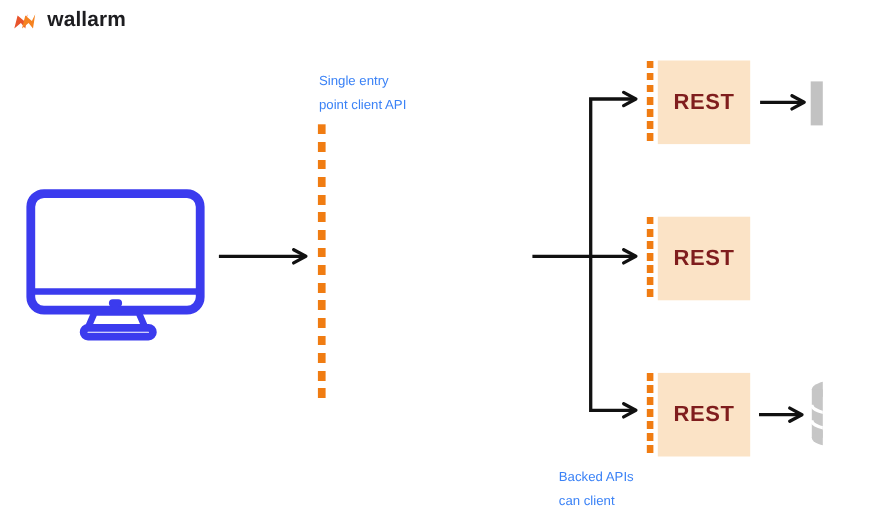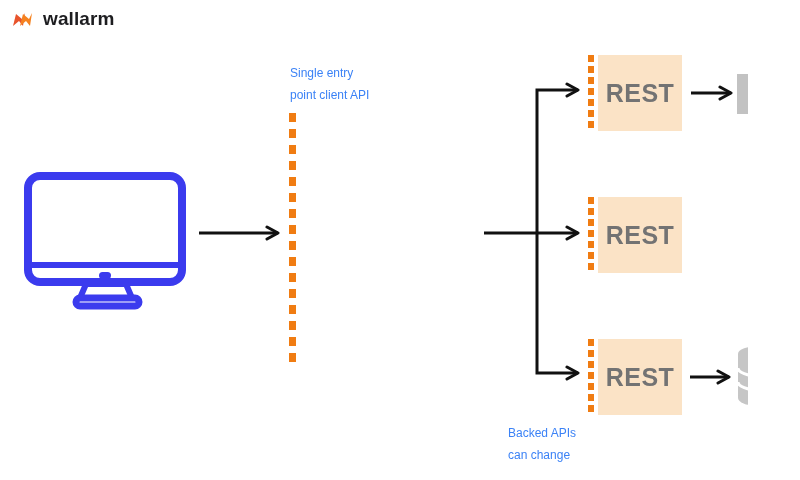--- a/index.html
+++ b/index.html
@@ -20,21 +20,21 @@
            background:repeating-linear-gradient(180deg,#f07c12 0 9px,transparent 9px 16px);}
   .gw-box{position:absolute;left:298px;top:113px;width:180px;height:251px;background:#b2b3f5;
           display:flex;align-items:center;justify-content:center;text-align:center;}
   .gw-box .label{font-size:26px;font-weight:bold;color:#17171c;line-height:30px;white-space:pre-line;}
 
   
   .rest-dash{position:absolute;left:588px;width:6px;height:76px;
              background:repeating-linear-gradient(180deg,#f07c12 0 7px,transparent 7px 11px);}
   .rest-box{position:absolute;left:598px;width:84px;height:76px;background:#fbe3c6;
             display:flex;align-items:center;justify-content:center;}
-  .rest-box .label{font-size:25px;font-weight:bold;color:#737373;letter-spacing:.5px;}
+  .rest-box .label{font-size:20px;font-weight:bold;color:#7f1d1d;letter-spacing:.5px;}
 
   
   .square{position:absolute;left:737px;top:74px;width:40px;height:40px;background:#c2c2c2;}
   .db{position:absolute;left:736px;top:345px;}
 
   
   .monitor{position:absolute;left:20px;top:168px;}
   .arrows{position:absolute;left:0;top:0;pointer-events:none;}
 </style>
 </head>
@@ -101,15 +101,15 @@
     <rect x="2" y="9" width="42" height="44" fill="#c6c6c6"></rect>
     <ellipse cx="23" cy="53" rx="21" ry="8" fill="#c6c6c6"></ellipse>
     <path d="M2 23 a21 8 0 0 0 42 0" fill="none" stroke="#ffffff" stroke-width="3"></path>
     <path d="M2 37 a21 8 0 0 0 42 0" fill="none" stroke="#ffffff" stroke-width="3"></path>
     <rect x="19" y="16" width="10" height="4.5" rx="2.2" fill="#ffffff"></rect>
     <rect x="19" y="30" width="10" height="4.5" rx="2.2" fill="#ffffff"></rect>
     <rect x="19" y="44" width="10" height="4.5" rx="2.2" fill="#ffffff"></rect>
   </svg>
 
   <div class="caption caption-bottom">Backed APIs
-can change</div>
+can client</div>
 
 </div>
 
 </body></html>

